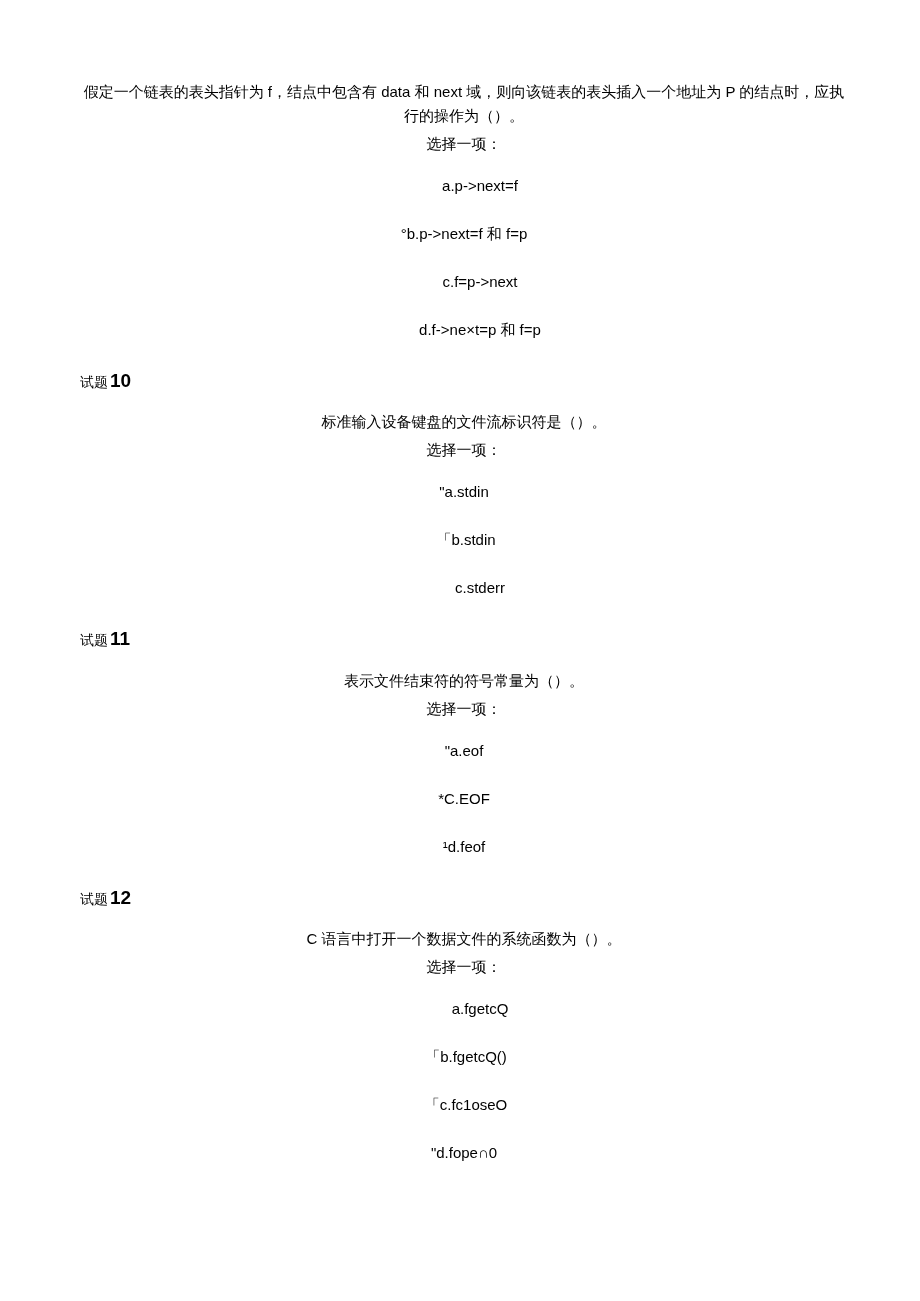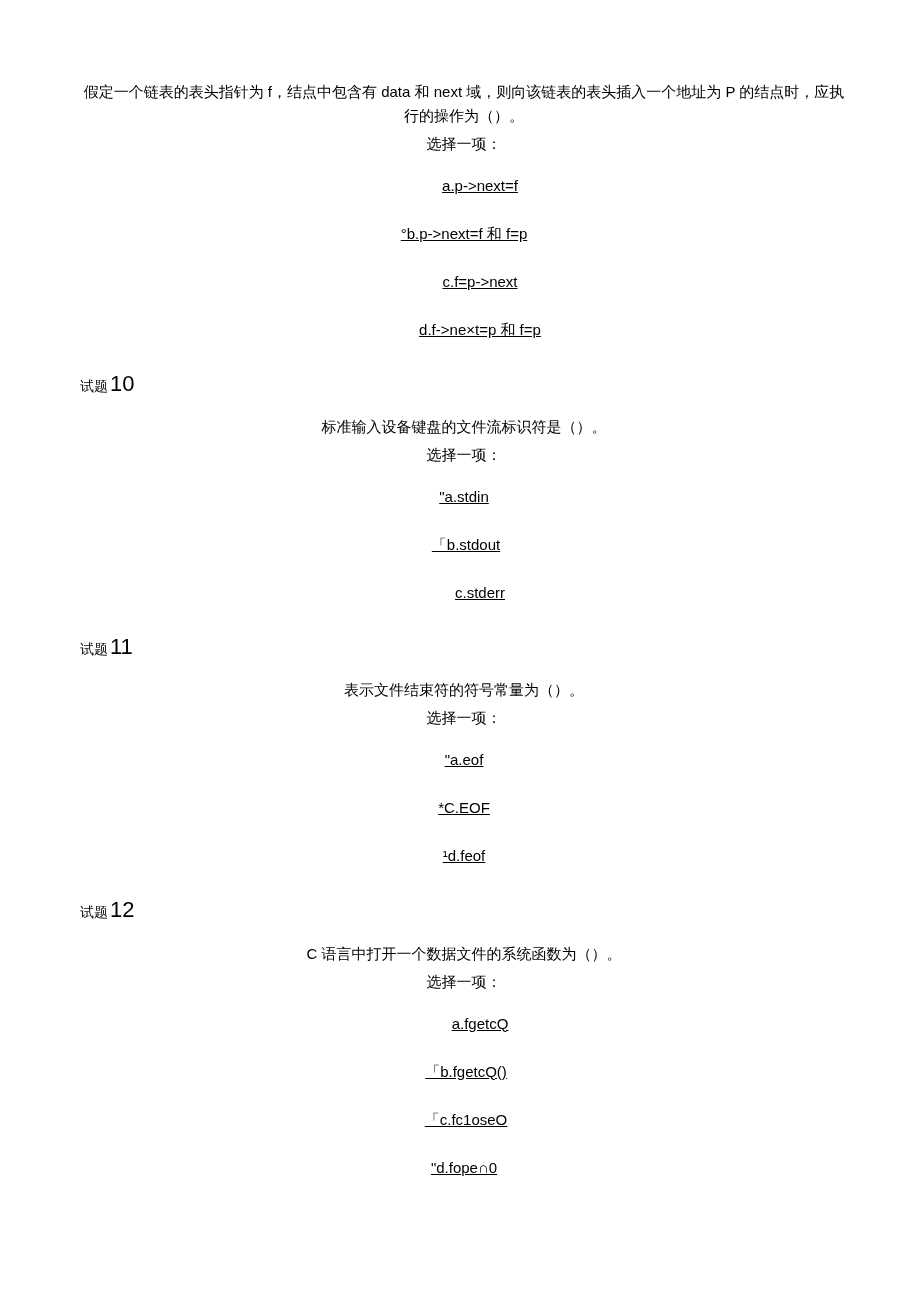--- a/index.html
+++ b/index.html
@@ -14,43 +14,42 @@
     box-sizing: border-box;
   }
   .question-text {
     margin: 0 0 4px 0;
   }
   .select-one {
     margin: 0 0 18px 0;
   }
   .options {
     margin: 0 0 22px 0;
-    text-decoration: underline;
   }
   .option {
     margin: 0 0 24px 0;
   }
   .option-indent {
     padding-left: 32px;
   }
   .option-indent2 {
     padding-left: 4px;
   }
   .option-noindent {
     padding-left: 0;
   }
   .heading {
     margin: 22px 0 14px 0;
   }
   .heading-prefix {
     font-size: 14px;
   }
   .heading-num {
-    font-weight: normal;
-    font-size: 22px;
+    font-weight: bold;
+    font-size: 19px;
     margin-left: 2px;
   }
   .block {
     margin-bottom: 8px;
     text-align: center;
   }
 </style>
 </head>
 <body>
 
@@ -66,21 +65,21 @@
 </div>
 
 <div class="heading">
   <span class="heading-prefix">试题</span><span class="heading-num">10</span>
 </div>
 <div class="block">
   <p class="question-text">标准输入设备键盘的文件流标识符是（）。</p>
   <p class="select-one">选择一项：</p>
   <div class="options">
     <div class="option option-noindent">"a.stdin</div>
-    <div class="option option-indent2">「b.stdout</div>
+    <div class="option option-indent2">「b.stdin</div>
     <div class="option option-indent">c.stderr</div>
   </div>
 </div>
 
 <div class="heading">
   <span class="heading-prefix">试题</span><span class="heading-num">11</span>
 </div>
 <div class="block">
   <p class="question-text">表示文件结束符的符号常量为（）。</p>
   <p class="select-one">选择一项：</p>

